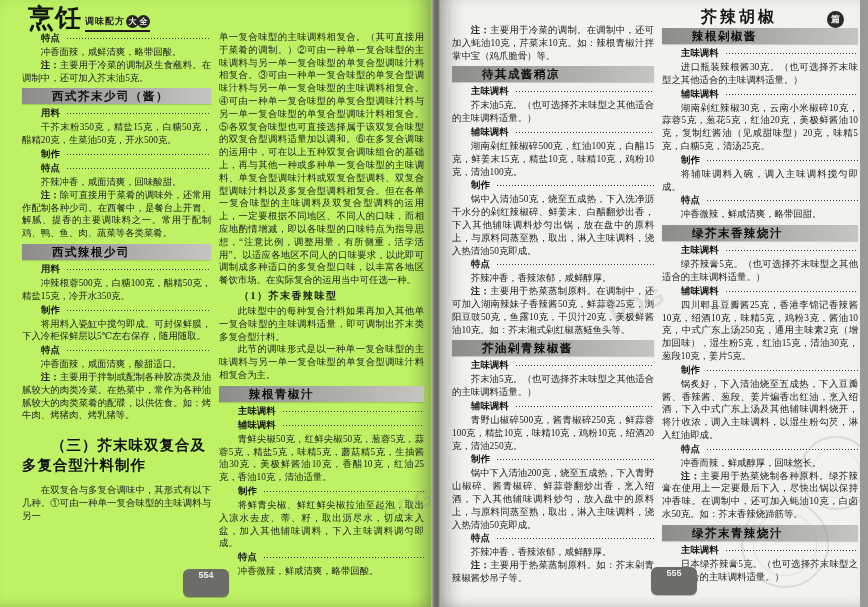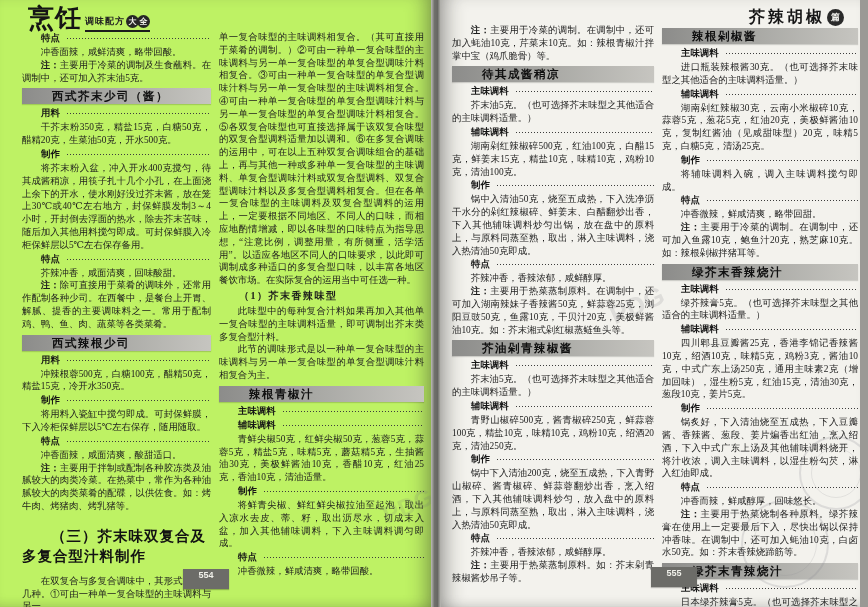--- a/index.html
+++ b/index.html
@@ -26,21 +26,21 @@
 
   
   .logo{position:absolute;left:28px;top:6px;display:flex;align-items:flex-end;white-space:nowrap;}
   .logo-main{font-size:26px;font-weight:900;color:#151515;letter-spacing:1px;line-height:26px;}
   .logo-tail{display:flex;align-items:flex-start;border-bottom:2px solid #1c1c1c;padding-bottom:2px;margin-left:3px;}
   .logo-sub{font-size:9px;font-weight:bold;color:#222;letter-spacing:1px;}
   .circle{display:inline-flex;align-items:center;justify-content:center;width:13px;height:13px;border-radius:50%;
     background:#262626;color:#f2f2ee;font-size:8px;font-weight:bold;margin-left:1px;}
   .circle + .circle{margin-left:-2px;}
 
-  .chapter{position:absolute;right:16px;top:7px;display:flex;align-items:center;}
+  .chapter{position:absolute;right:16px;top:7px;display:flex;align-items:flex-end;gap:48px;}
   .chapter-title{font-size:16px;font-weight:bold;letter-spacing:3px;color:#161616;}
   .chapter-circle{display:inline-flex;align-items:center;justify-content:center;width:17px;height:17px;border-radius:50%;
     background:#2a2a2a;color:#f2f2ee;font-size:9px;font-weight:bold;margin-left:2px;}
 
   
   .col{position:absolute;color:#1b1b1b;}
   #lp-col1{left:22px;top:31px;width:189px;}
   #lp-col2{left:219px;top:31px;width:205px;}
   #rp-col1{left:11px;top:24px;width:202px;}
   #rp-col2{left:221px;top:24px;width:196px;}
@@ -60,23 +60,23 @@
     background:linear-gradient(90deg,#8c8c8a 0%,#a7a7a3 45%,#c6c5c0 100%);
     font-family:Liberation Serif, serif;font-weight:bold;font-size:11.5px;
     padding-left:30px;letter-spacing:1.5px;color:#101010;box-shadow:0 1px 1px rgba(0,0,0,.15);}
 
   .sec-title{font-size:14.5px;font-weight:900;line-height:20px;margin:13px 0 9px;
     text-indent:2em;letter-spacing:1px;color:#121212;}
 
   .sub{font-size:10px;font-weight:bold;text-indent:2em;margin:2px 0;letter-spacing:1.5px;color:#1a1a1a;}
 
   
-  .pagenum{position:absolute;width:46px;height:20px;background:#6c6c68;color:#efefe9;
+  .pagenum{position:absolute;width:46px;height:28px;background:#6c6c68;color:#efefe9;
     font-family:"Liberation Sans","DejaVu Sans",sans-serif;font-size:9px;font-weight:bold;
-    text-align:center;line-height:12px;box-shadow:0 1px 1px rgba(0,0,0,.25);}
+    text-align:center;line-height:12px;box-shadow:0 1px 1px rgba(0,0,0,.25);border-radius:6px;}
   #pn-left{left:183px;top:569px;}
   #pn-right{left:210px;top:567px;}
 
   
   .wm{position:absolute;font-family:"Liberation Sans","DejaVu Sans",sans-serif;font-weight:bold;
     color:rgba(110,112,120,.16);pointer-events:none;}
   .wm-pdg-l{left:382px;top:492px;font-size:24px;transform:rotate(-24deg);}
   .wm-pdg-r{left:168px;top:290px;font-size:26px;transform:rotate(-24deg);}
   .stamp{position:absolute;border:2px solid rgba(130,132,138,.20);border-radius:50%;pointer-events:none;}
   .stamp-1{left:300px;top:500px;width:84px;height:84px;}
@@ -108,21 +108,20 @@
         <div class="bar">西式芥末少司（酱）</div>
         <div class="label-row">
           <span class="lbl">用料</span>
           <span class="dots"></span>
         </div>
         <p class="para">干芥末粉350克，精盐15克，白糖50克，醋精20克，生菜油50克，开水500克。</p>
         <div class="label-row">
           <span class="lbl">制作</span>
           <span class="dots"></span>
         </div>
-        <p class="para">将芥末粉入盆，冲入开水400克搅匀，待其成酱稍凉，用筷子扎十几个小孔，在上面浇上余下的开水，使水刚好没过芥末酱，放在笼上30℃或40℃左右地方，封保鲜膜发制3～4小时，开封倒去浮面的热水，除去芥末苦味，随后加入其他用料搅匀即成。可封保鲜膜入冷柜保鲜层以5℃左右保存备用。</p>
         <div class="label-row">
           <span class="lbl">特点</span>
           <span class="dots"></span>
         </div>
         <p class="para">芥辣冲香，咸面清爽，回味酸甜。</p>
         <p class="para"><b>注：</b>除可直接用于菜肴的调味外，还常用作配制各种少司。在西餐中，是餐台上开胃、解腻、提香的主要调味料之一。常用于配制鸡、鸭、鱼、肉、蔬菜等各类菜肴。</p>
         <div class="bar">西式辣根少司</div>
         <div class="label-row">
           <span class="lbl">用料</span>
           <span class="dots"></span>
@@ -243,21 +242,20 @@
         <div class="label-row">
           <span class="lbl">制作</span>
           <span class="dots"></span>
         </div>
         <p class="para">将辅味调料入碗，调入主味调料搅匀即成。</p>
         <div class="label-row">
           <span class="lbl">特点</span>
           <span class="dots"></span>
         </div>
         <p class="para">冲香微辣，鲜咸清爽，略带回甜。</p>
-        <p class="para"><b>注：</b>主要用于冷菜的调制。在调制中，还可加入鱼露10克，鲍鱼汁20克，熟芝麻10克。如：辣根剁椒拌猪耳等。</p>
         <div class="bar">绿芥末香辣烧汁</div>
         <div class="label-row">
           <span class="lbl">主味调料</span>
           <span class="dots"></span>
         </div>
         <p class="para">绿芥辣膏5克。（也可选择芥末味型之其他适合的主味调料适量。）</p>
         <div class="label-row">
           <span class="lbl">辅味调料</span>
           <span class="dots"></span>
         </div>

